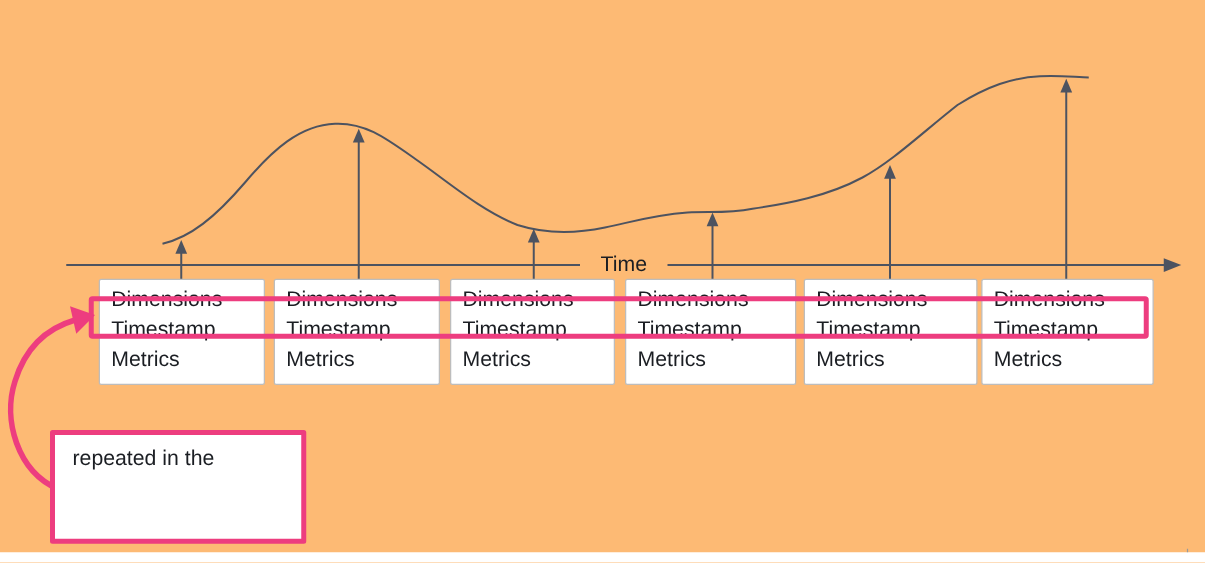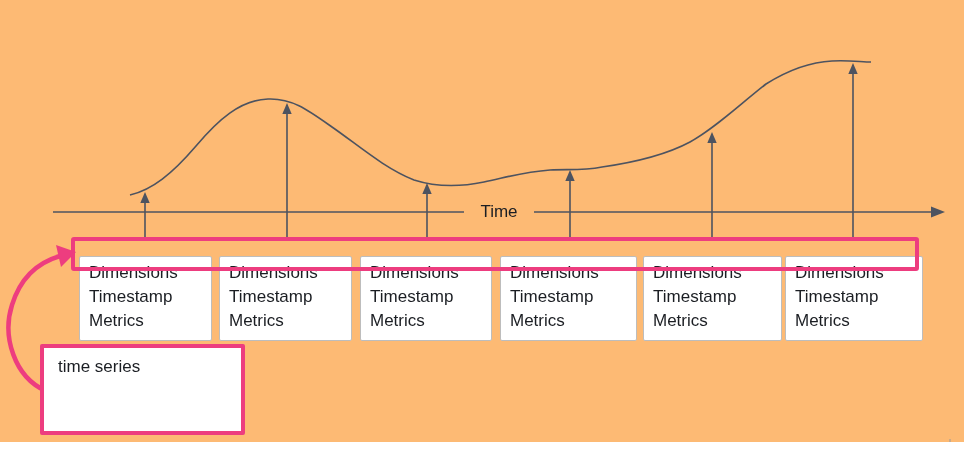--- a/index.html
+++ b/index.html
@@ -20,21 +20,21 @@
     position: absolute;
     left: 462px; top: 202px; width: 74px;
     text-align: center;
     font-size: 17px; line-height: 19px;
     color: #1b1e23;
     z-index: 2;
   }
 
   .record-card {
     position: absolute;
-    top: 256px; height: 85px;
+    top: 223px; height: 85px;
     background: #ffffff;
     border: 1px solid #bdbdbd;
     border-radius: 2px;
     padding: 4px 6px 0 9px;
     z-index: 3;
   }
   .record-card .field {
     display: block;
     font-size: 17px;
     line-height: 24px;
@@ -158,16 +158,16 @@
   </div>
 
   <div class="highlight-band"></div>
 
   <svg class="layer annotation-arrow-layer" viewBox="0 0 964 450">
     <path d="M 46 391 C 14 377, 2 336, 12 305 C 20 279, 36 263, 60 256" fill="none" stroke="#ed3d7f" stroke-width="4.5"></path>
     <polygon points="76,252 56,245 61,267" fill="#ed3d7f"></polygon>
   </svg>
 
   <div class="callout">
-    <span class="line">time series</span>
+    <span class="line">repeated in the</span>
   </div>
 
 </div>
 
 </body></html>

